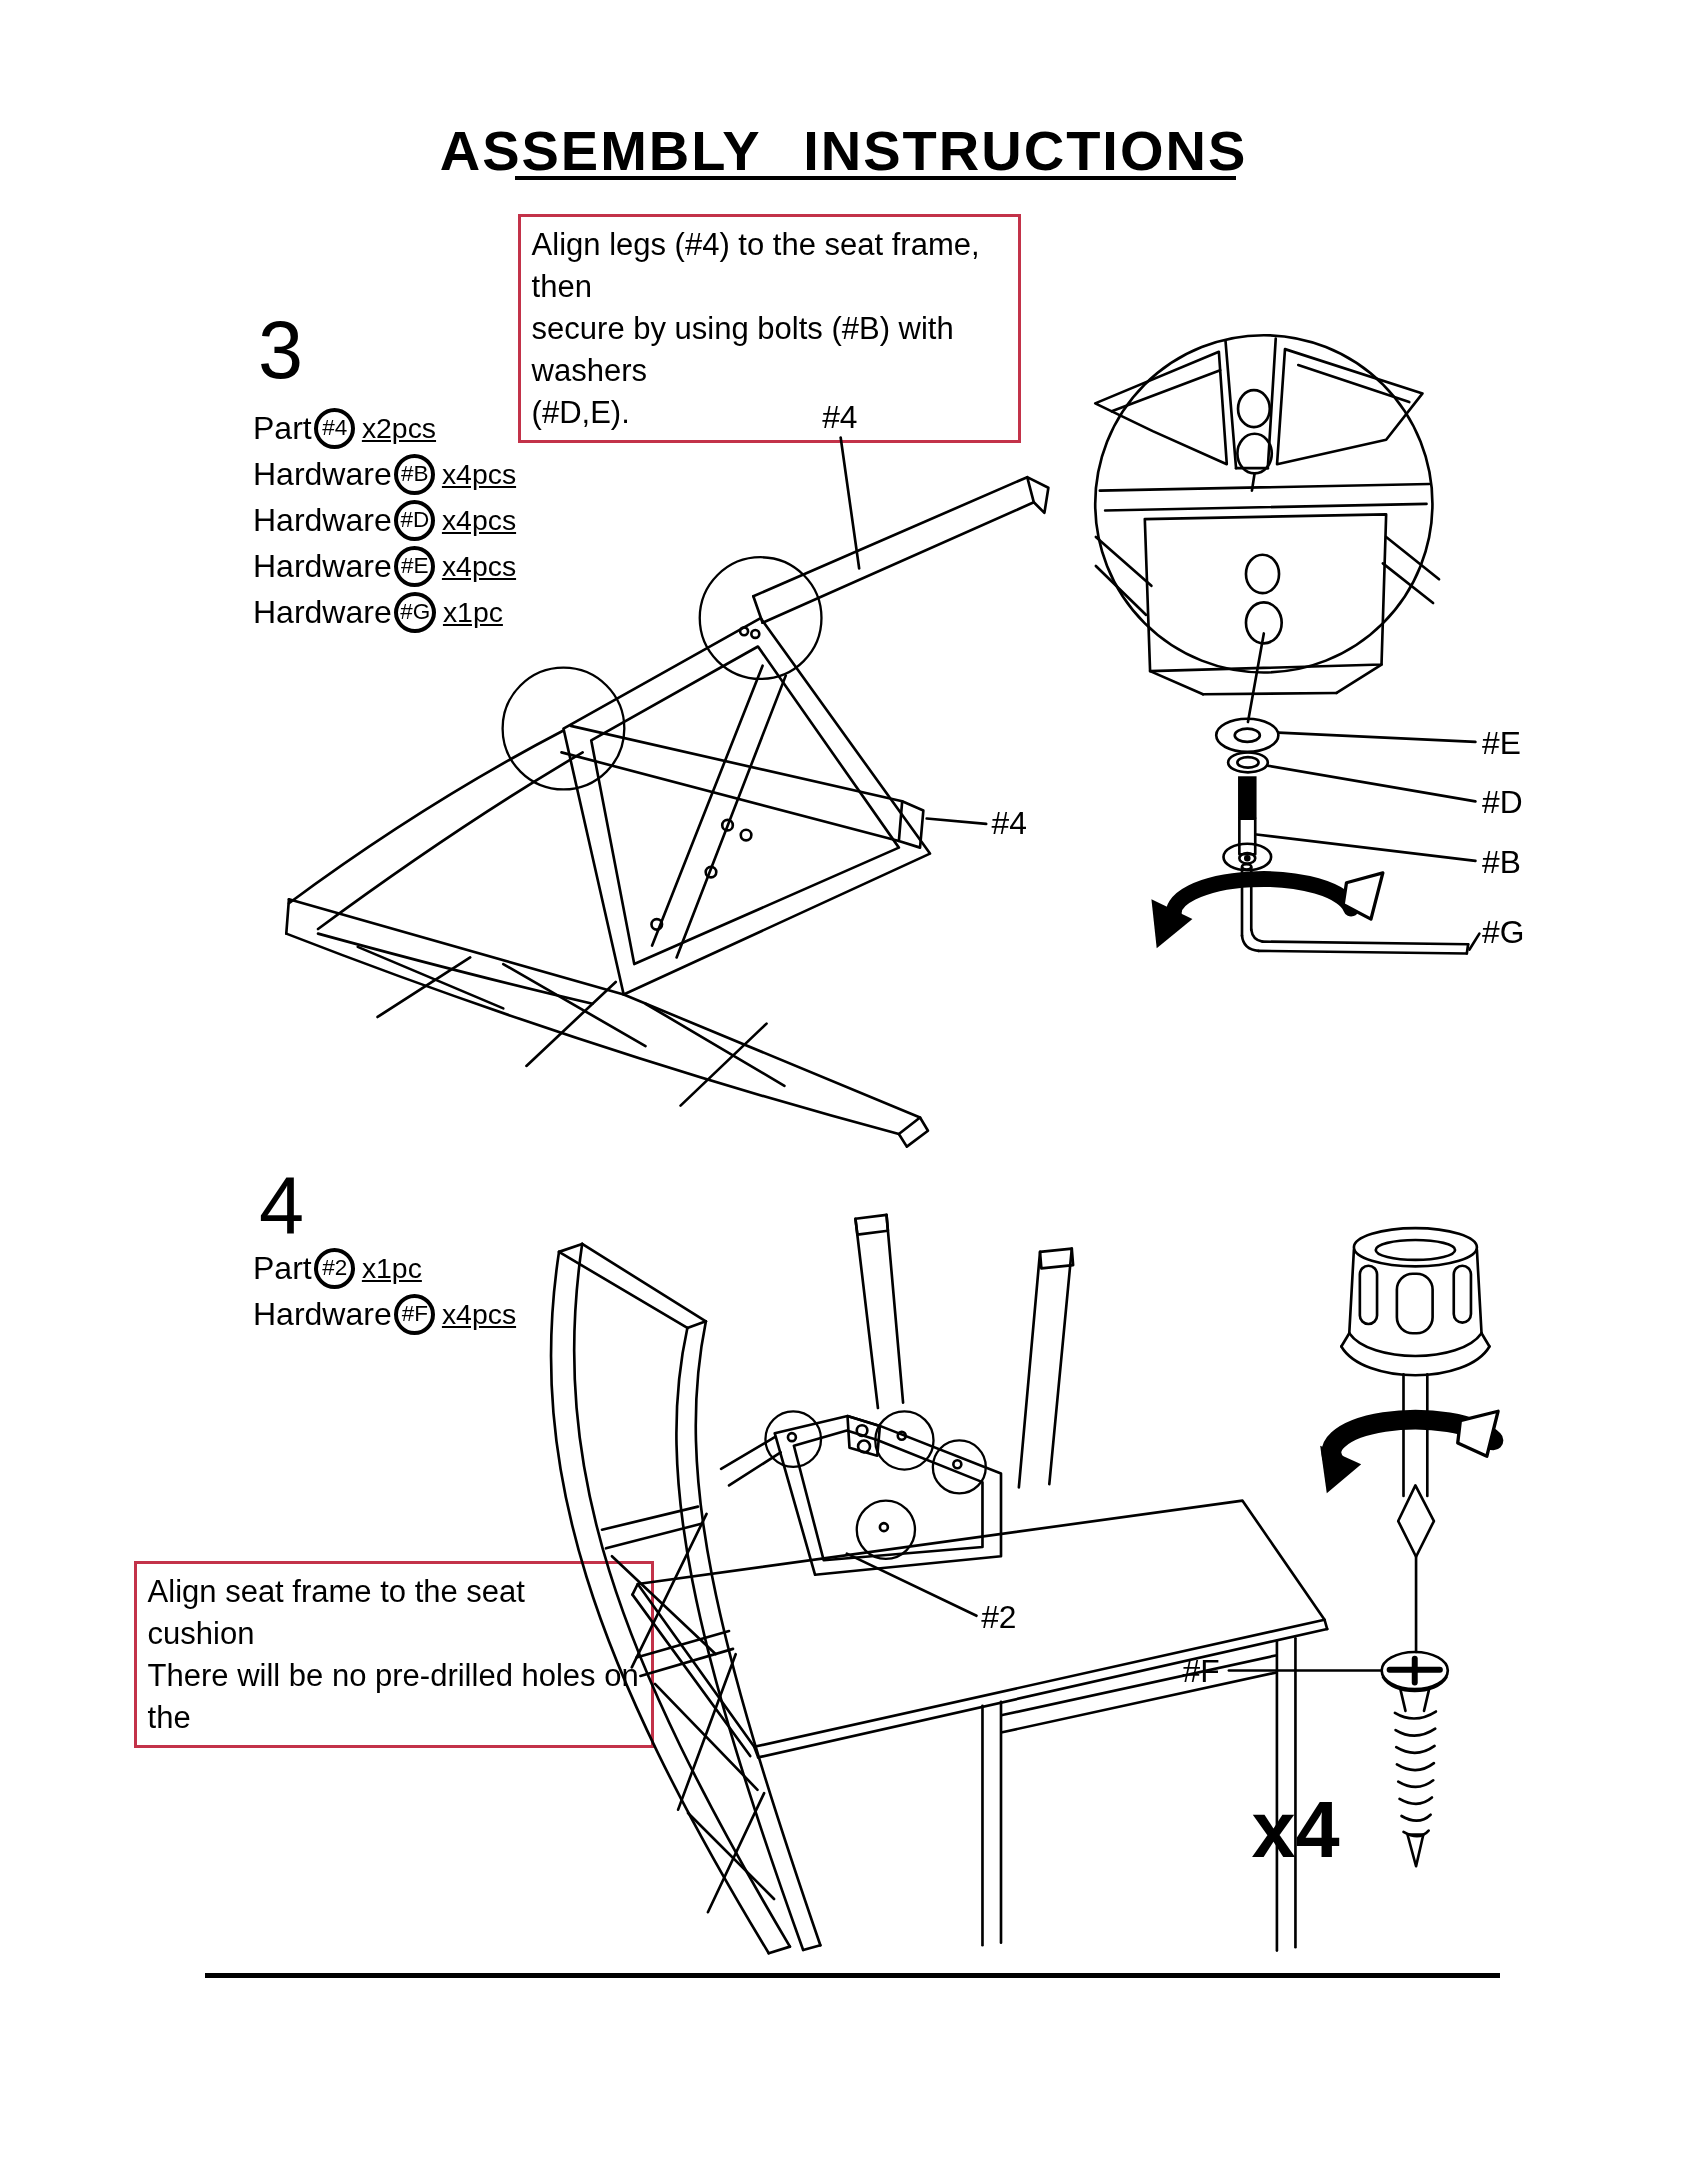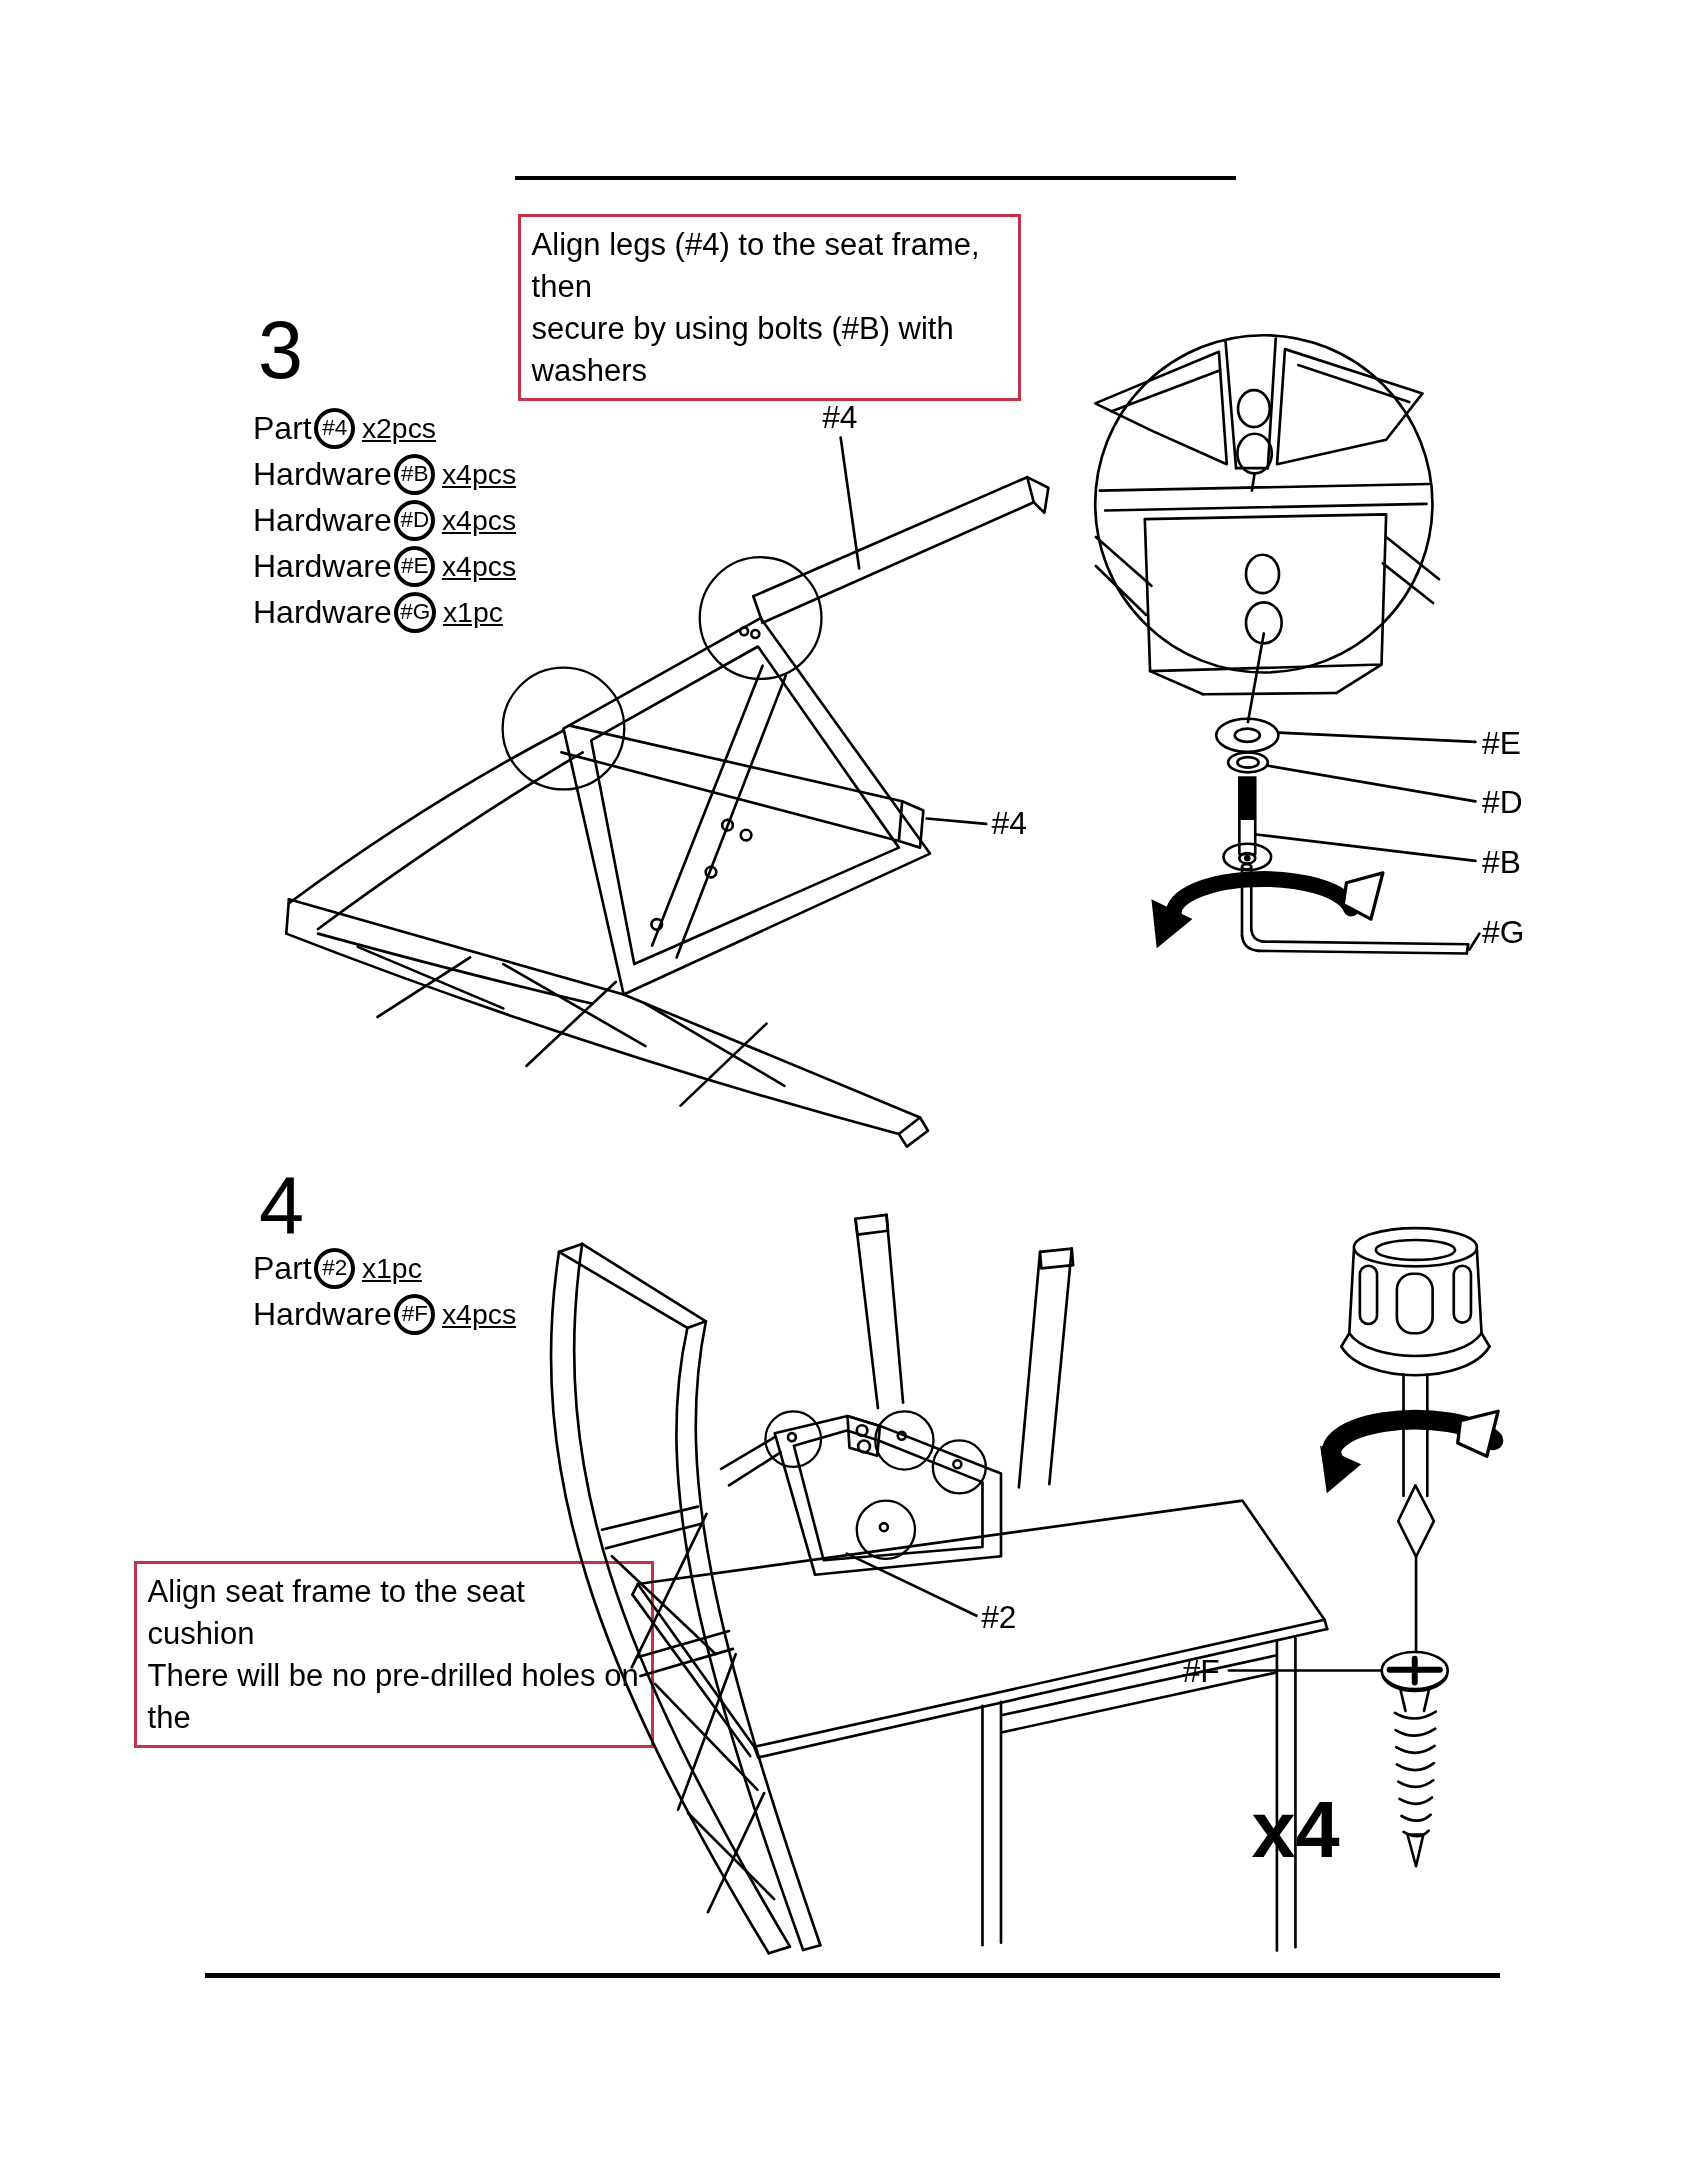--- a/index.html
+++ b/index.html
@@ -28,25 +28,27 @@
   svg text{font-family:"Liberation Sans", sans-serif;font-size:48px;fill:#000;}
   text.x4{font-size:120px;font-weight:bold;}
   .ln{stroke:#000;stroke-width:4;fill:none;stroke-linecap:round;stroke-linejoin:round;}
   .thin{stroke-width:3.5;}
 </style>
 </head>
 <body>
 
 <div class="page">
 
+  <div class="abs title">ASSEMBLY  INSTRUCTIONS</div>
   <div class="abs title-underline"></div>
 
   <div class="abs note note1">
     <div>Align legs (#4) to the seat frame, then</div>
     <div>secure by using bolts (#B) with washers</div>
+    <div>(#D,E).</div>
   </div>
 
   <div class="abs step-number step3-number">3</div>
 
   <div class="abs parts-list parts3">
     <div class="parts-row">
       <span>Part</span>
       <span class="hw-circle">#4</span>
       <span class="qty">x2pcs</span>
     </div>

